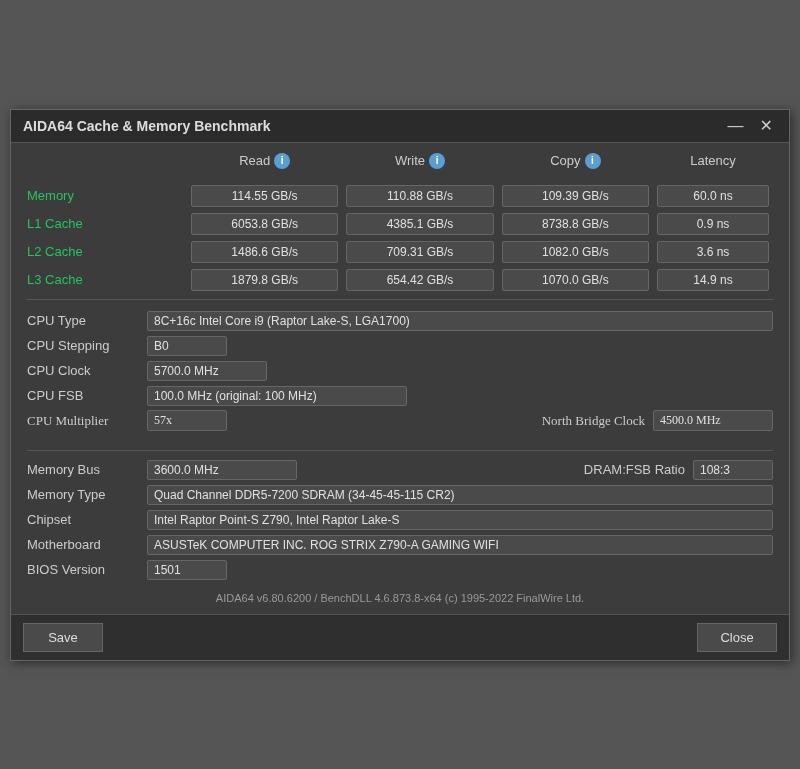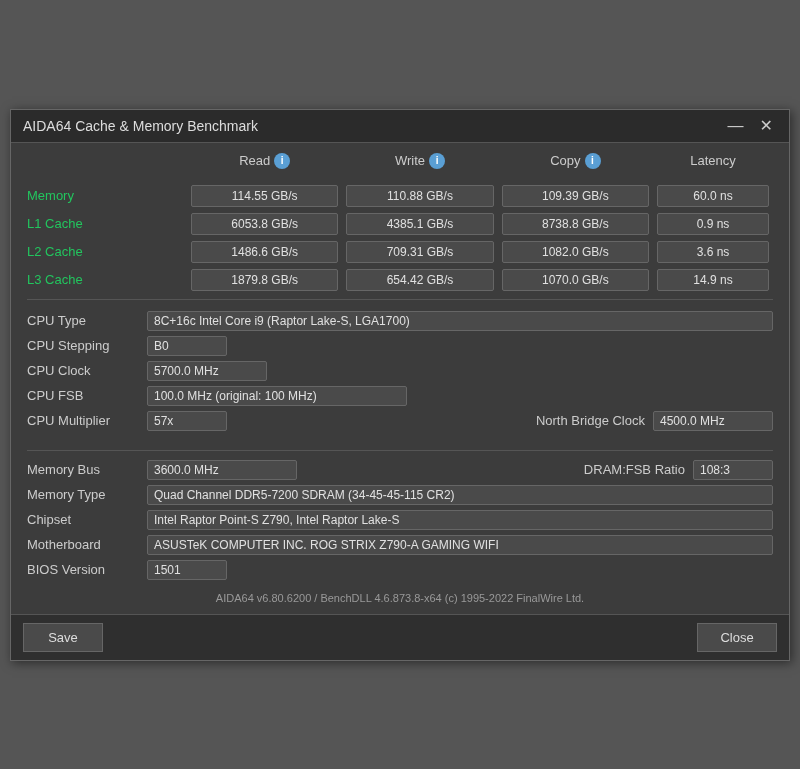--- a/index.html
+++ b/index.html
@@ -21,21 +21,21 @@
       background: #2b2b2b;
       padding: 8px 12px;
       display: flex;
       justify-content: space-between;
       align-items: center;
       border-bottom: 1px solid #555;
     }
     .title-bar-title {
       color: #ddd;
       font-size: 14px;
-      font-weight: normal;
+      font-weight: bold;
     }
     .title-bar-controls {
       display: flex;
       gap: 8px;
     }
     .title-btn {
       color: #ccc;
       background: none;
       border: none;
       cursor: pointer;
@@ -164,20 +164,21 @@
       margin: 0 auto;
     }
     .spacer { flex: 1; }
     
     .row-multiplier {
       display: grid;
       grid-template-columns: 120px 140px 1fr 140px 120px;
       margin-bottom: 18px;
       align-items: center;
       min-height: 22px;
+      font-family: Liberation Serif, serif;
     }
     
     .row-membus {
       display: grid;
       grid-template-columns: 120px 160px 1fr 120px 80px;
       margin-bottom: 3px;
       align-items: center;
       min-height: 22px;
     }
   </style>

